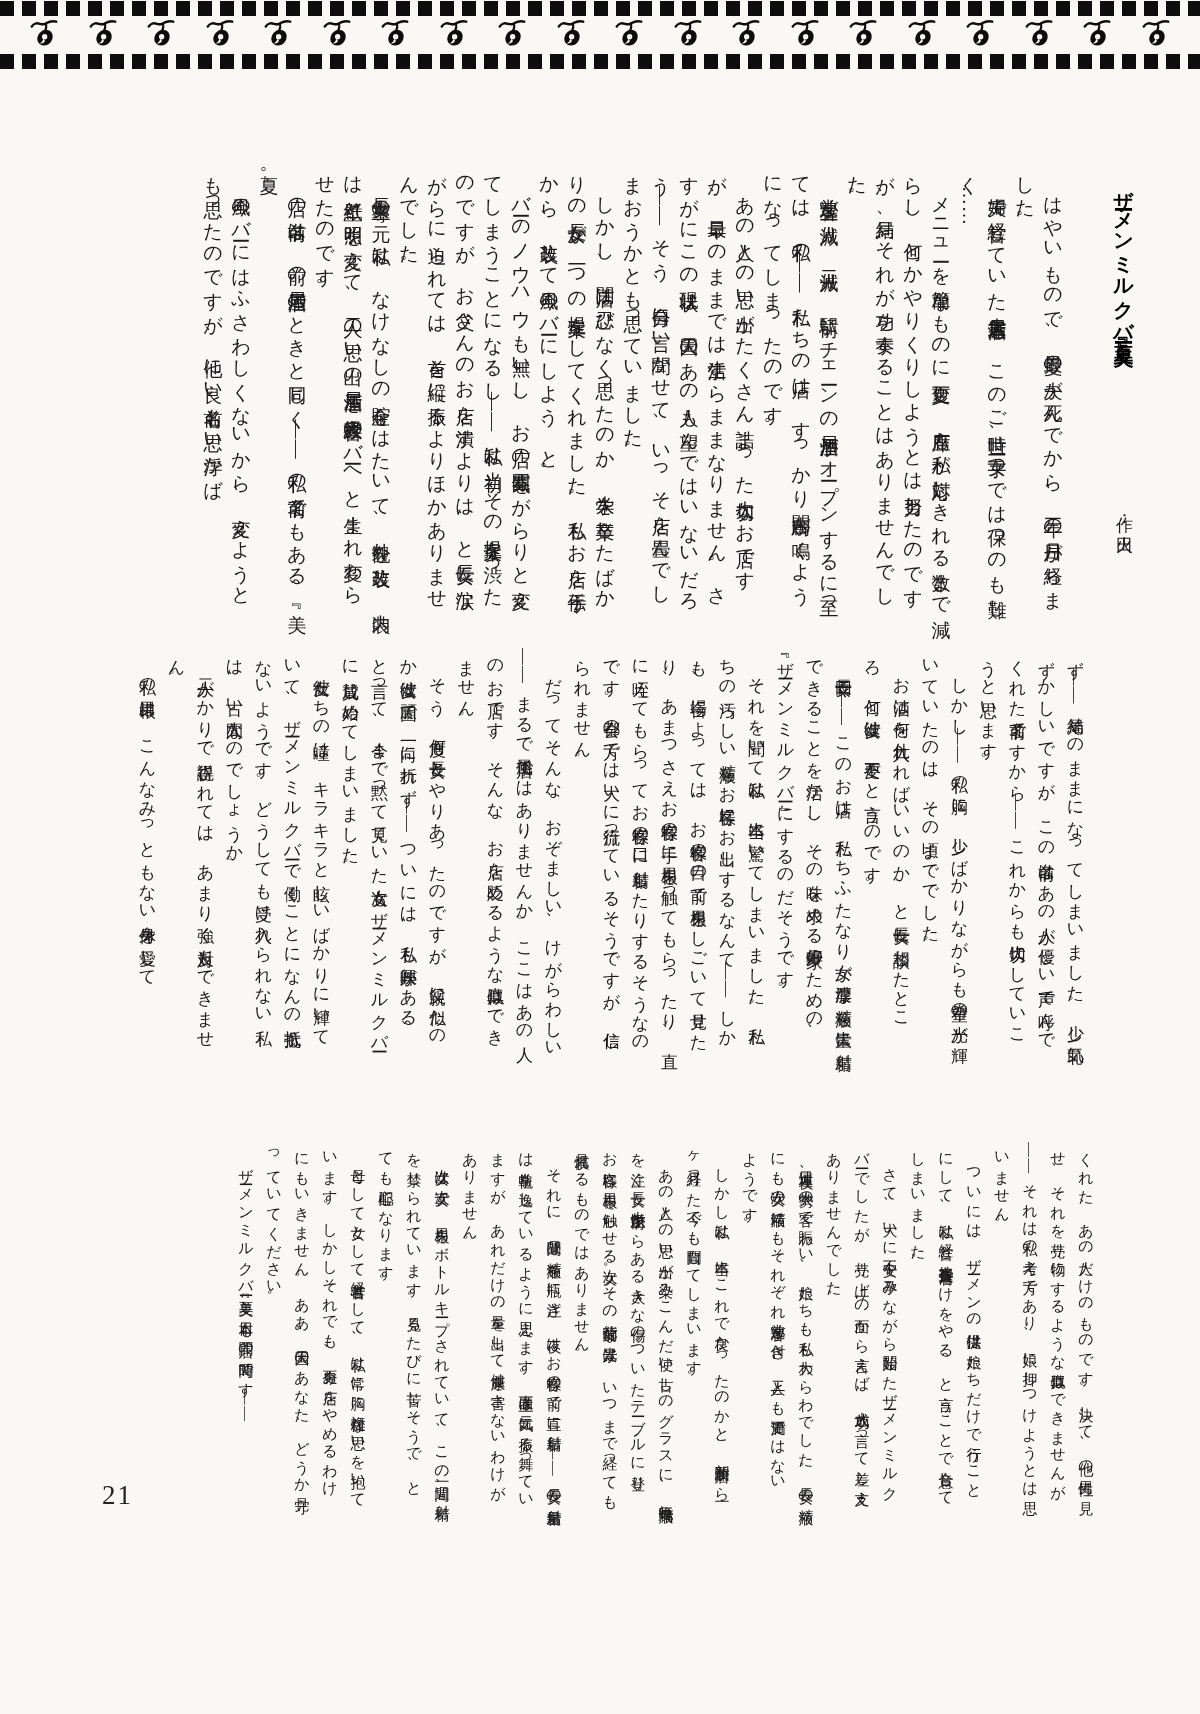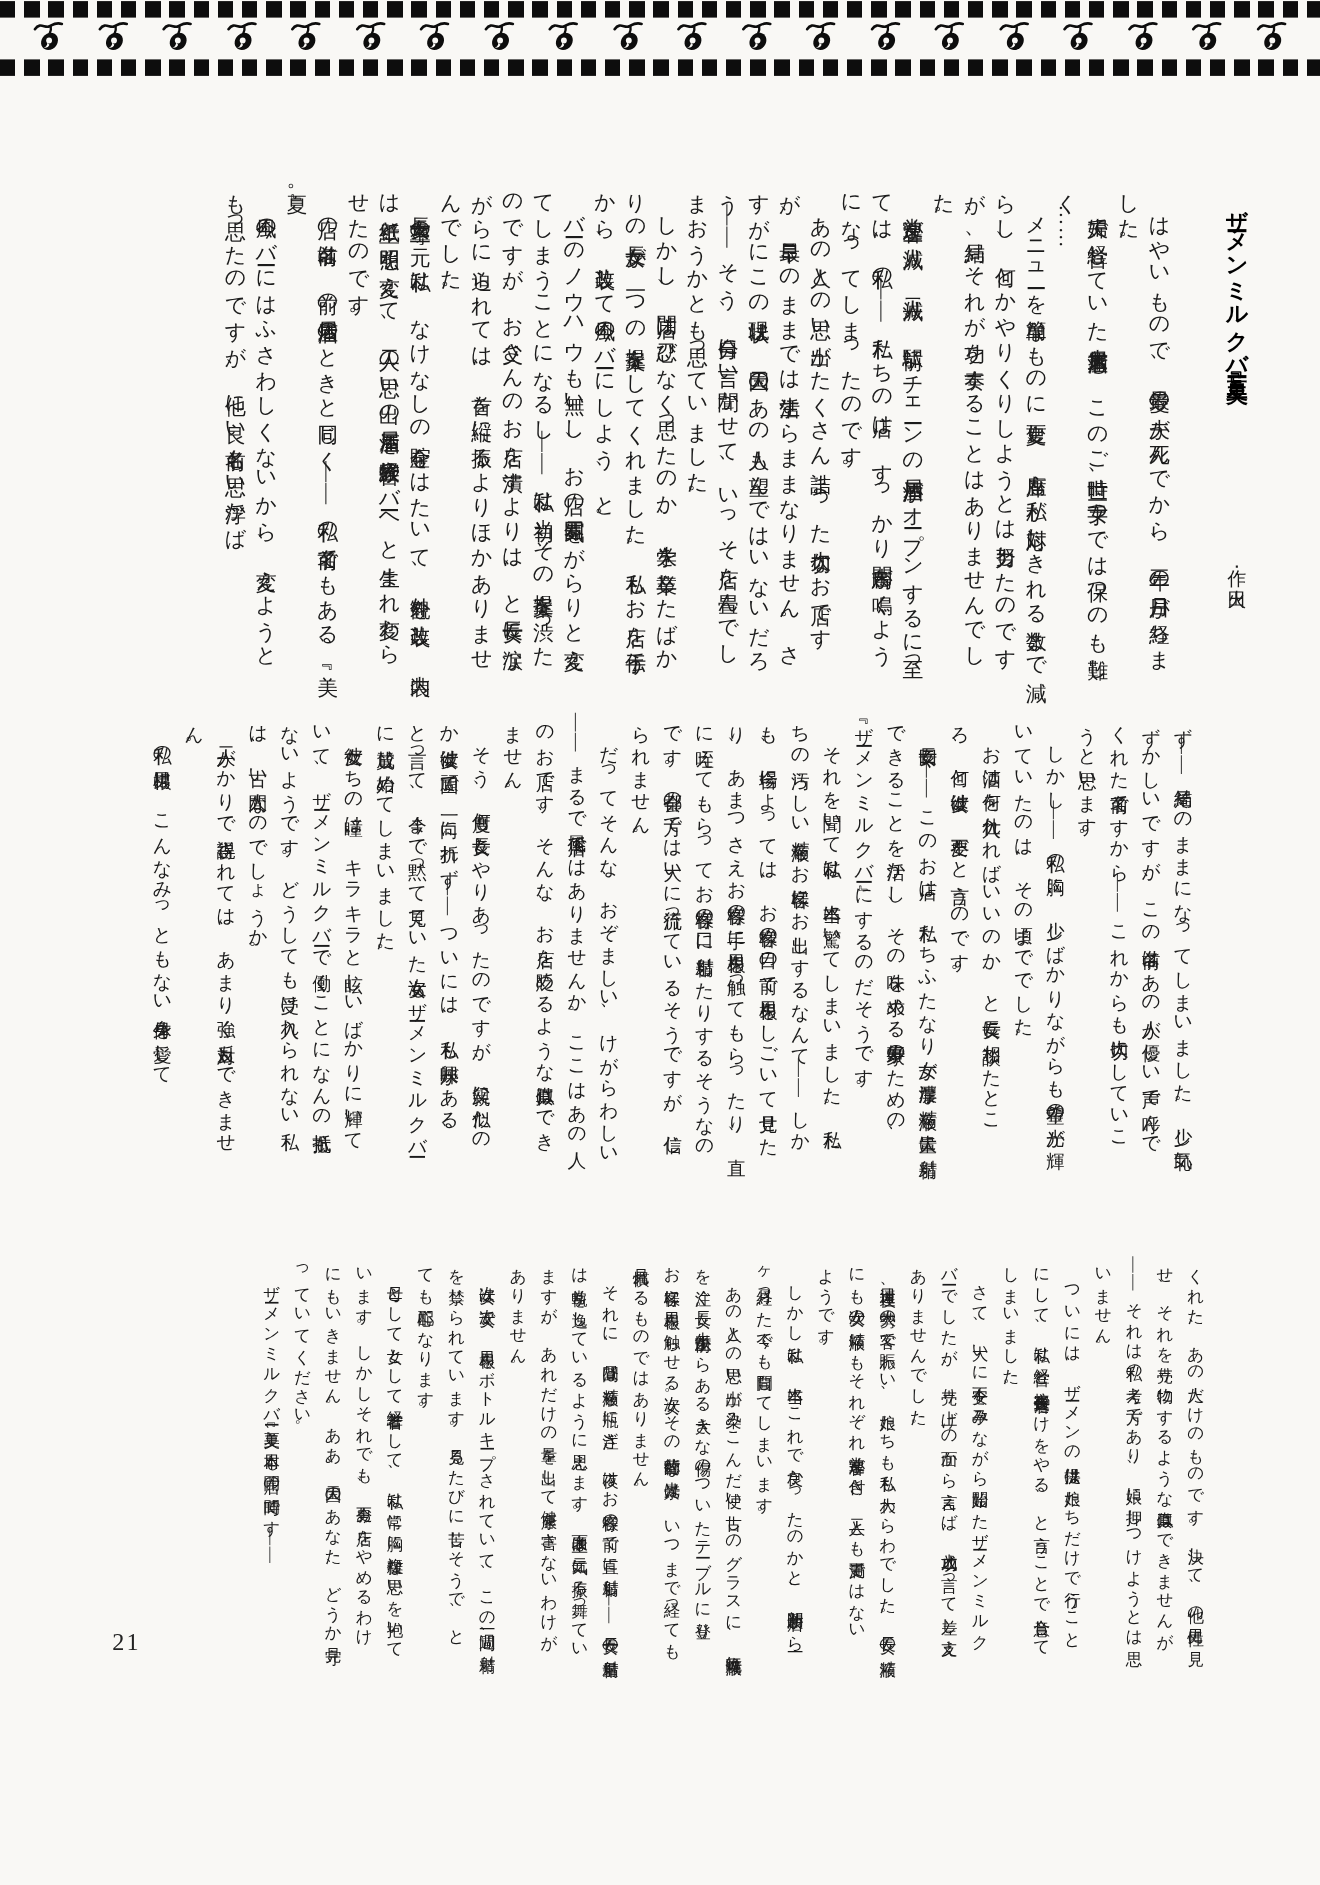--- a/index.html
+++ b/index.html
@@ -37,21 +37,21 @@
     font-family:"Liberation Sans","DejaVu Sans",sans-serif;
     font-weight:bold;font-size:20px;letter-spacing:-0.5px;color:#000;
   }
   .author{top:504px;right:64px;height:120px;font-size:17px;letter-spacing:1px;}
   .b1{top:163px;right:133px;height:450px;font-size:19px;line-height:28px;letter-spacing:1.2px;}
   .b2{top:648px;right:110px;height:405px;font-size:17px;line-height:29px;letter-spacing:1.1px;}
   .b3{top:1142px;right:100px;height:360px;font-size:15px;line-height:28px;letter-spacing:1.2px;}
   .page-number{
     position:absolute;left:102px;top:1480px;
     font-family:"Liberation Serif","DejaVu Serif",serif;
-    font-size:22px;letter-spacing:2px;color:#222;
+    font-size:27px;letter-spacing:2px;color:#222;
   }
 </style>
 </head>
 <body>
 
 <div class="page">
 
   <header class="film-strip">
     <div class="sq-row top"></div>
     <div class="ornaments">

